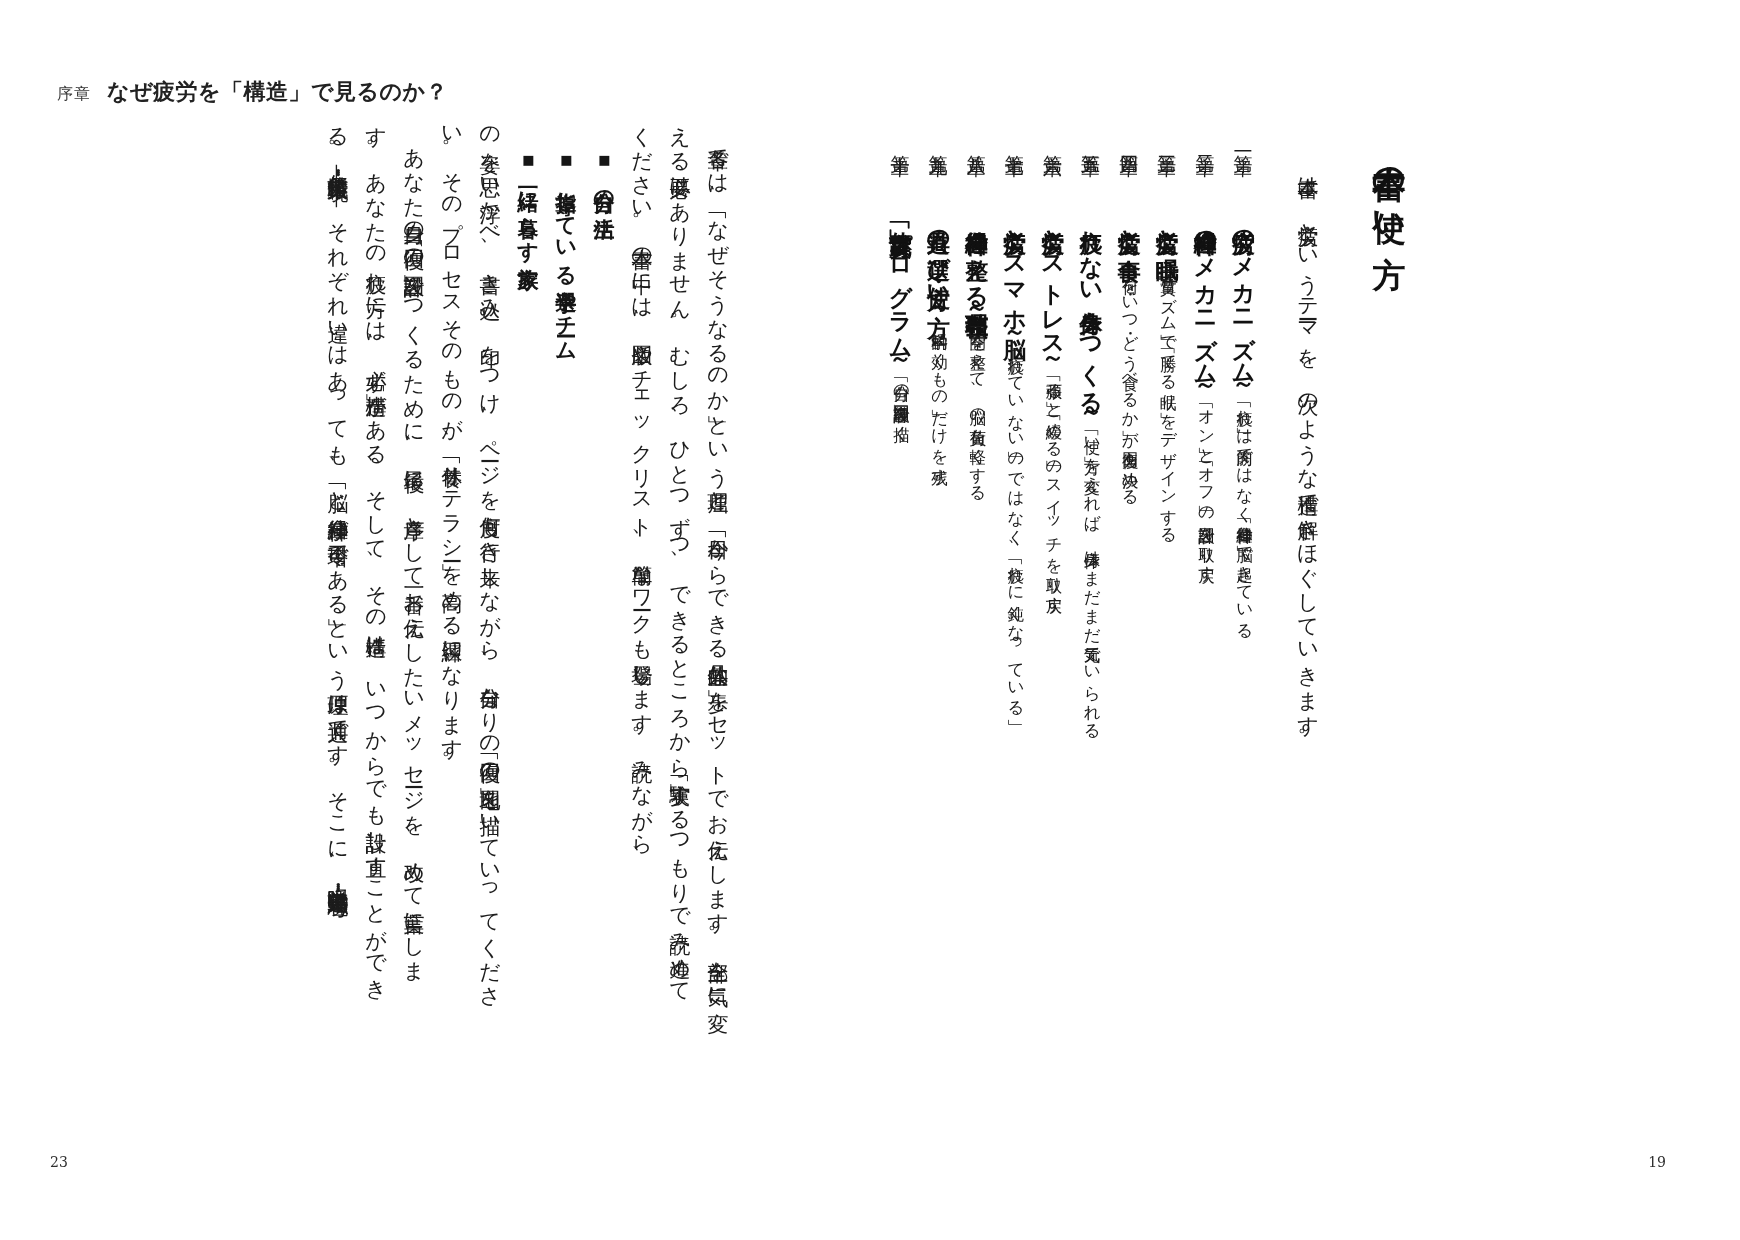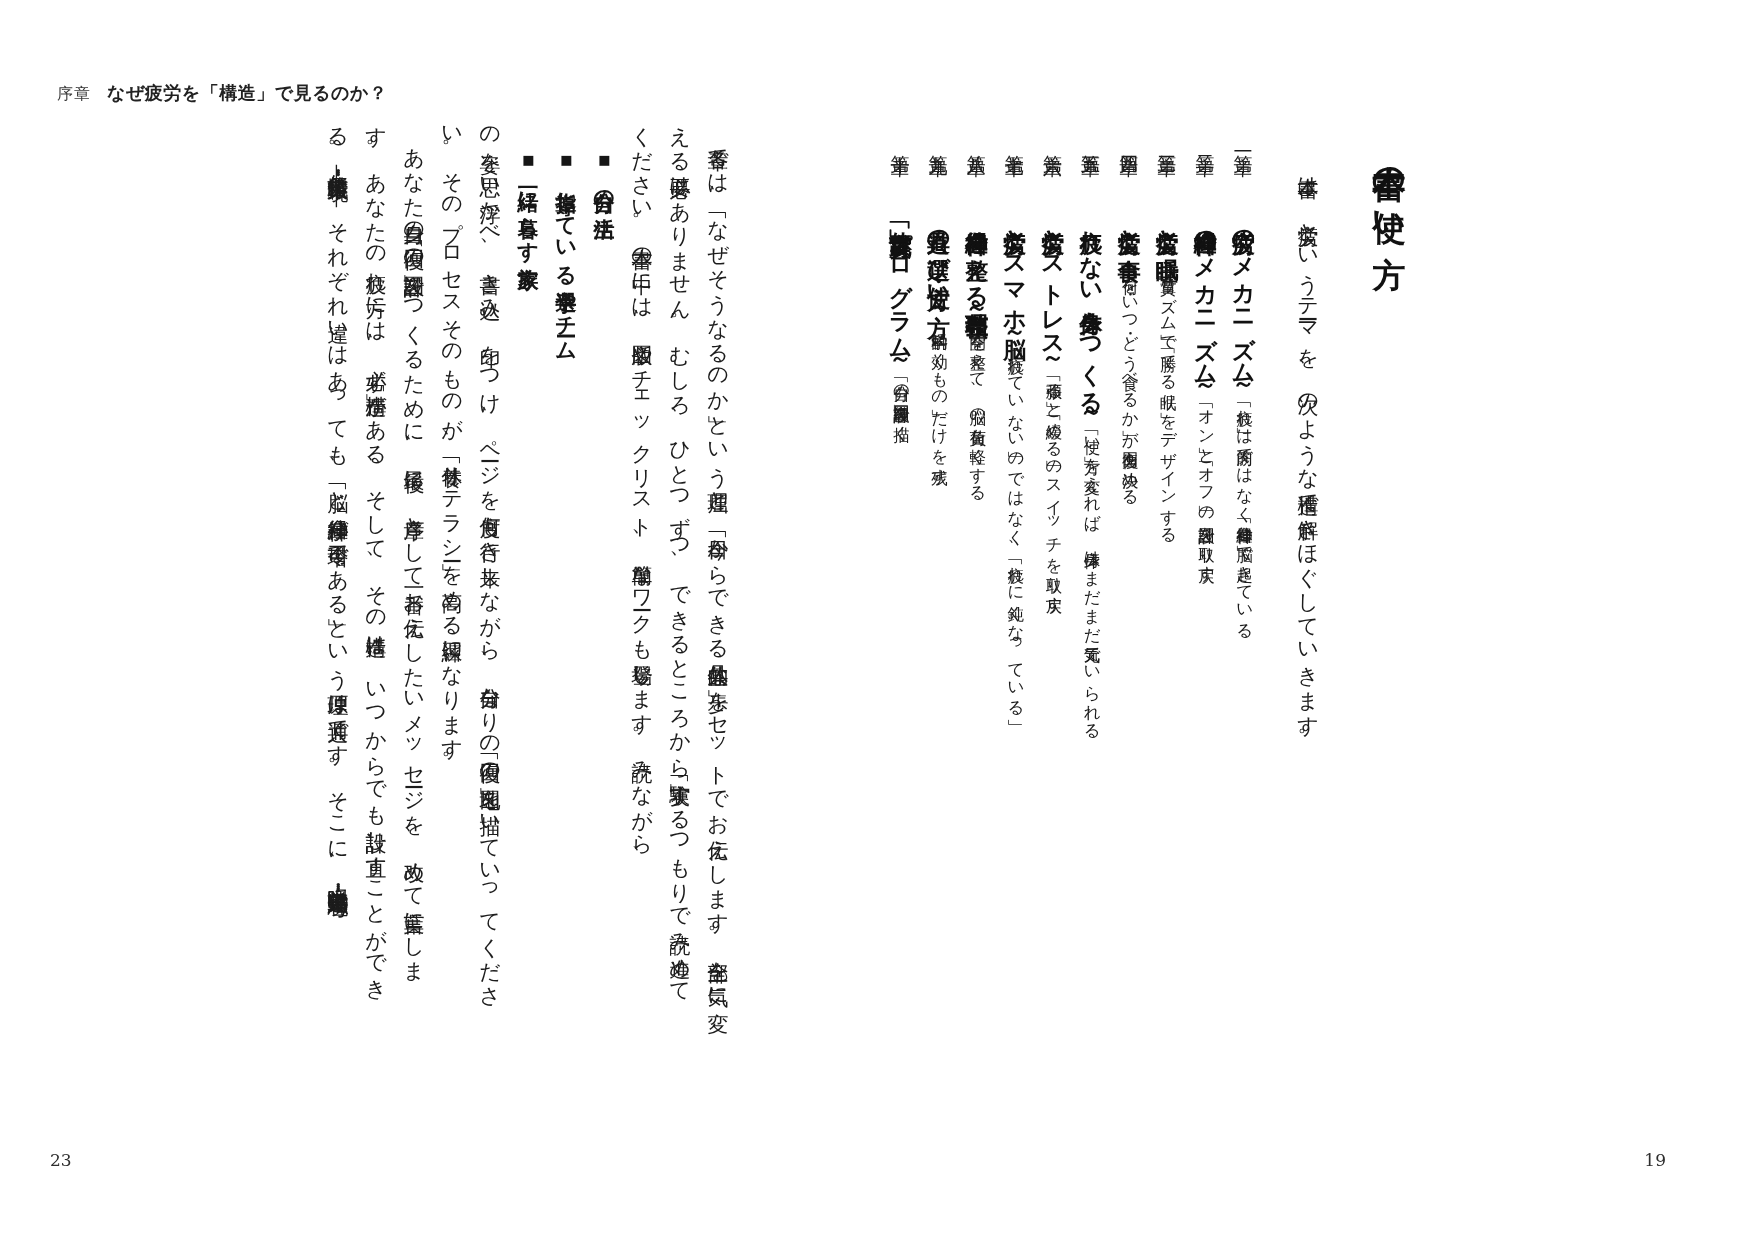--- a/index.html
+++ b/index.html
@@ -28,21 +28,21 @@
     font-family: "DejaVu Sans", sans-serif;
   }
   .running-head .ch-label {
     font-size: 16px;
     font-weight: 400;
     color: #3a3a3a;
     letter-spacing: 1px;
     margin-top: 32px;
   }
   .running-head .ch-title {
-    font-size: 18px;
+    font-size: 22px;
     font-weight: 700;
     color: #222222;
     letter-spacing: 0.5px;
   }
 
   
   .right-content {
     position: absolute;
     top: 140px;
     right: 288px;
@@ -125,21 +125,21 @@
   }
   .bullet-item .marker {
     font-size: 13px;
     padding-bottom: 8px;
   }
 
   
   .folio {
     position: absolute;
     bottom: 70px;
-    font-size: 17px;
+    font-size: 14px;
     color: #2e2e2e;
     font-family: "DejaVu Serif", serif;
   }
   .folio-left  { left: 50px; }
   .folio-right { right: 74px; }
 </style>
 </head>
 <body>
 
 <div class="spread">

